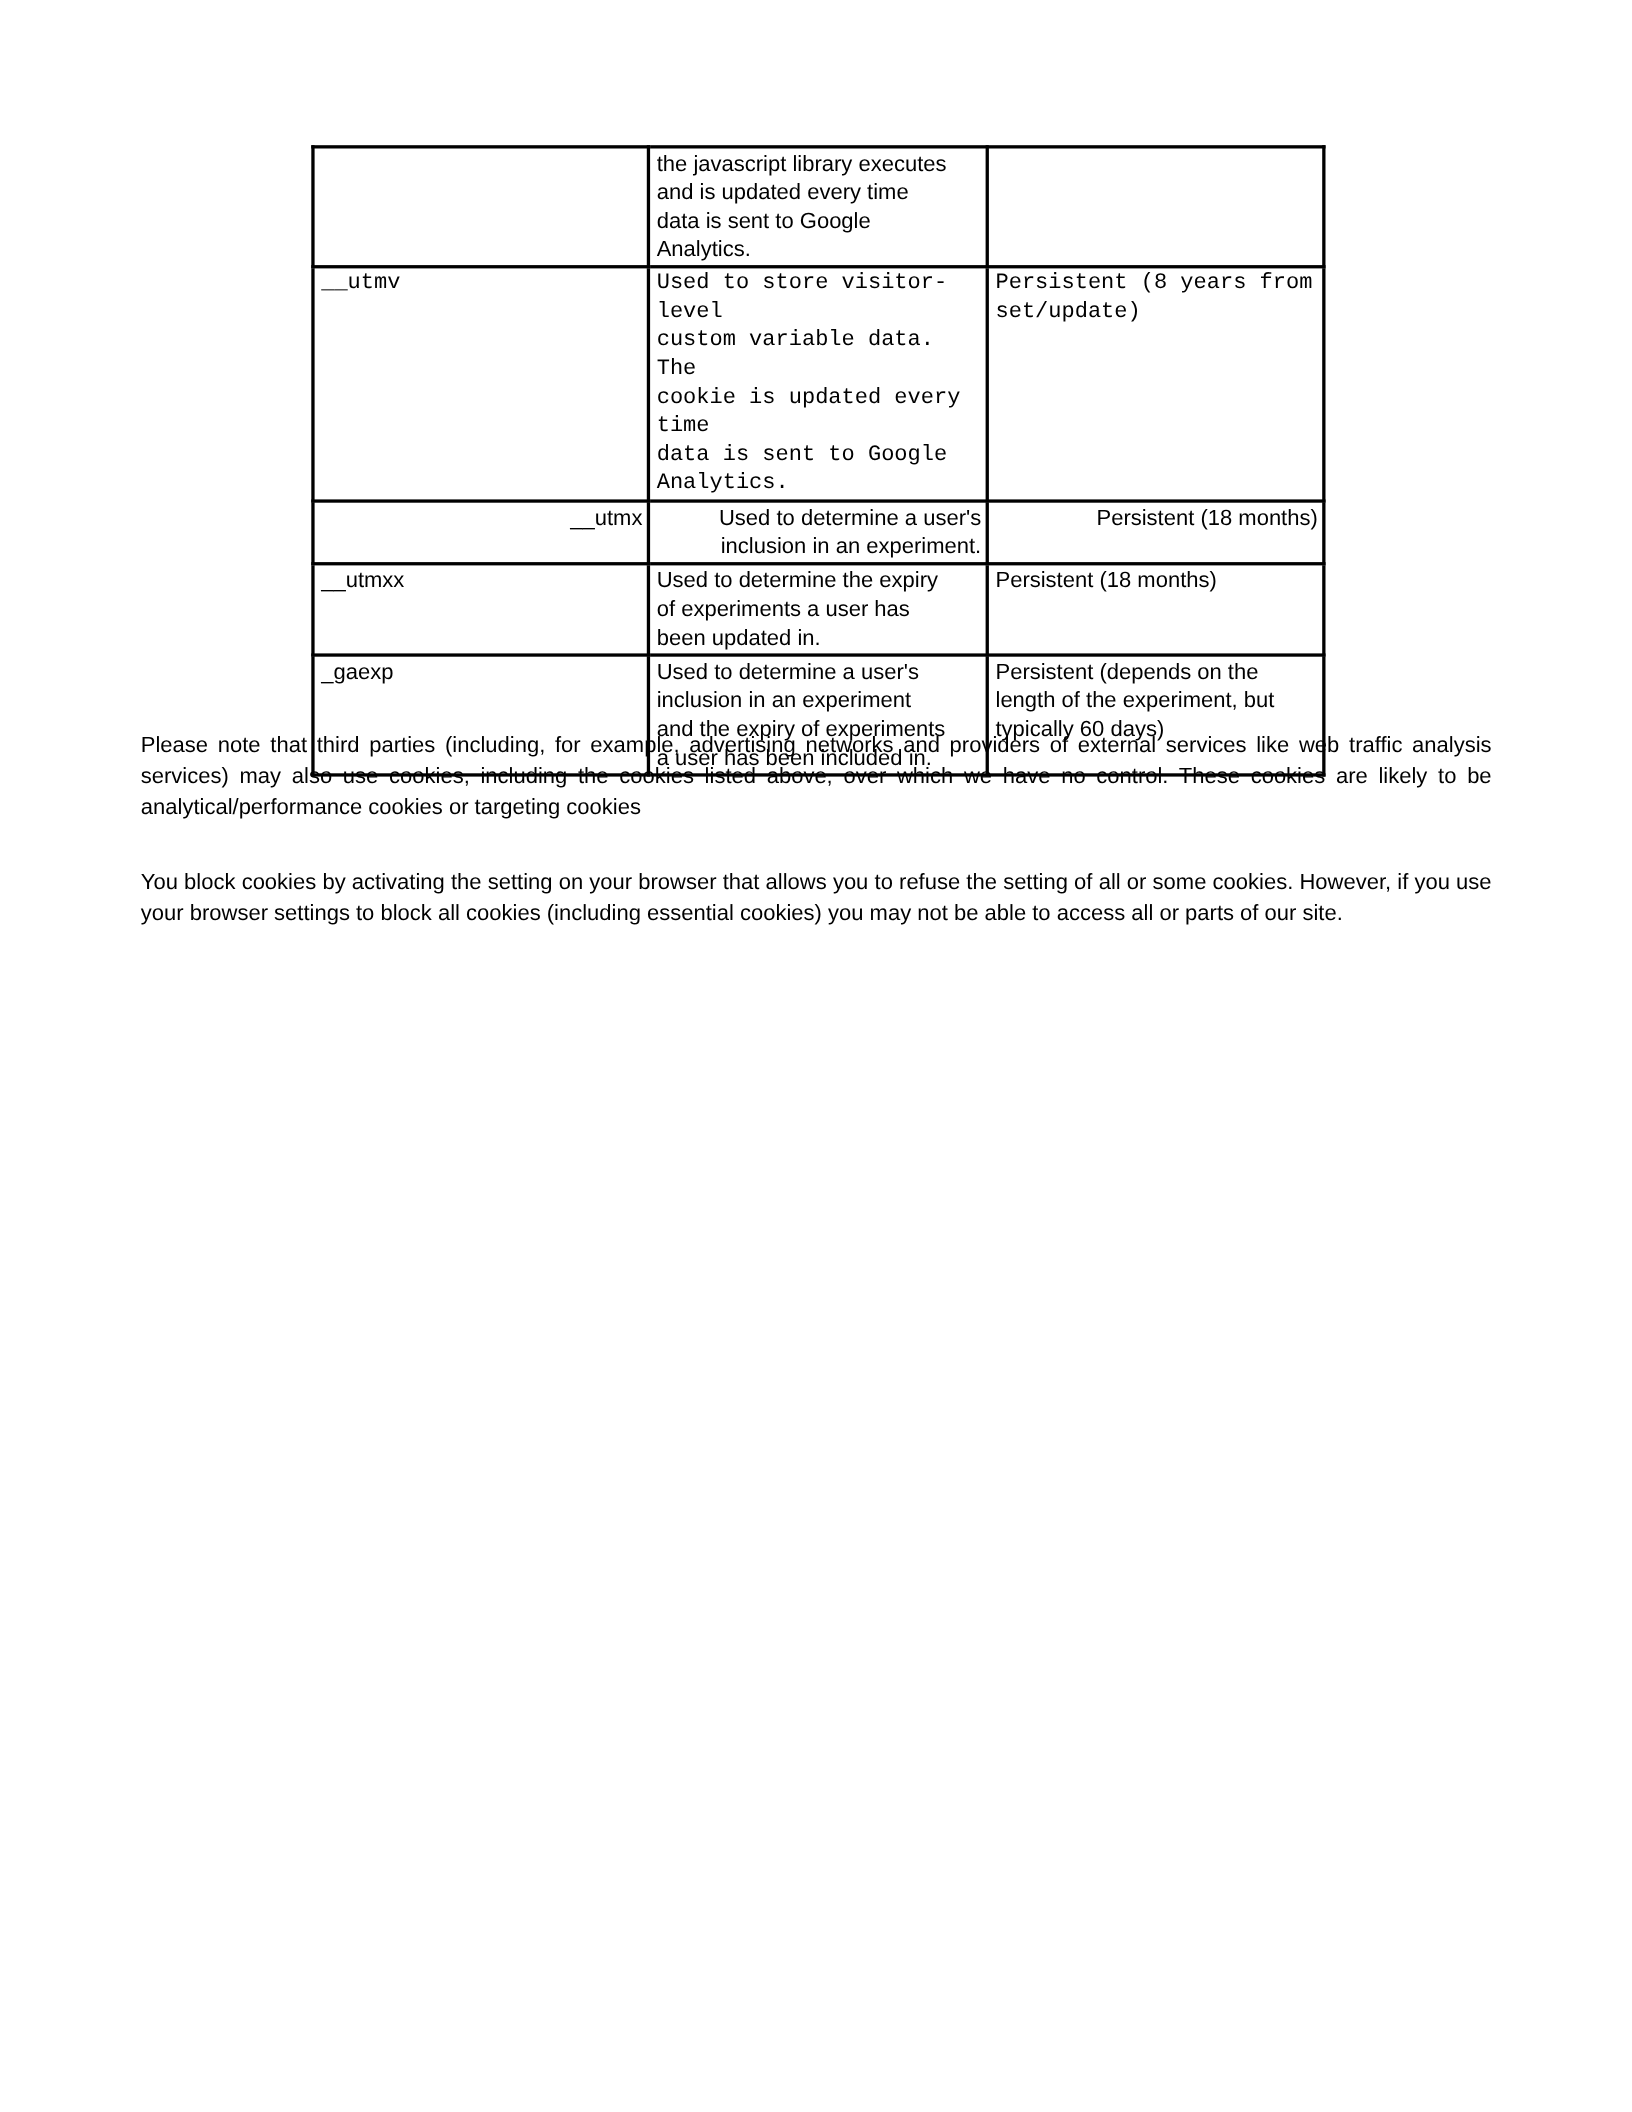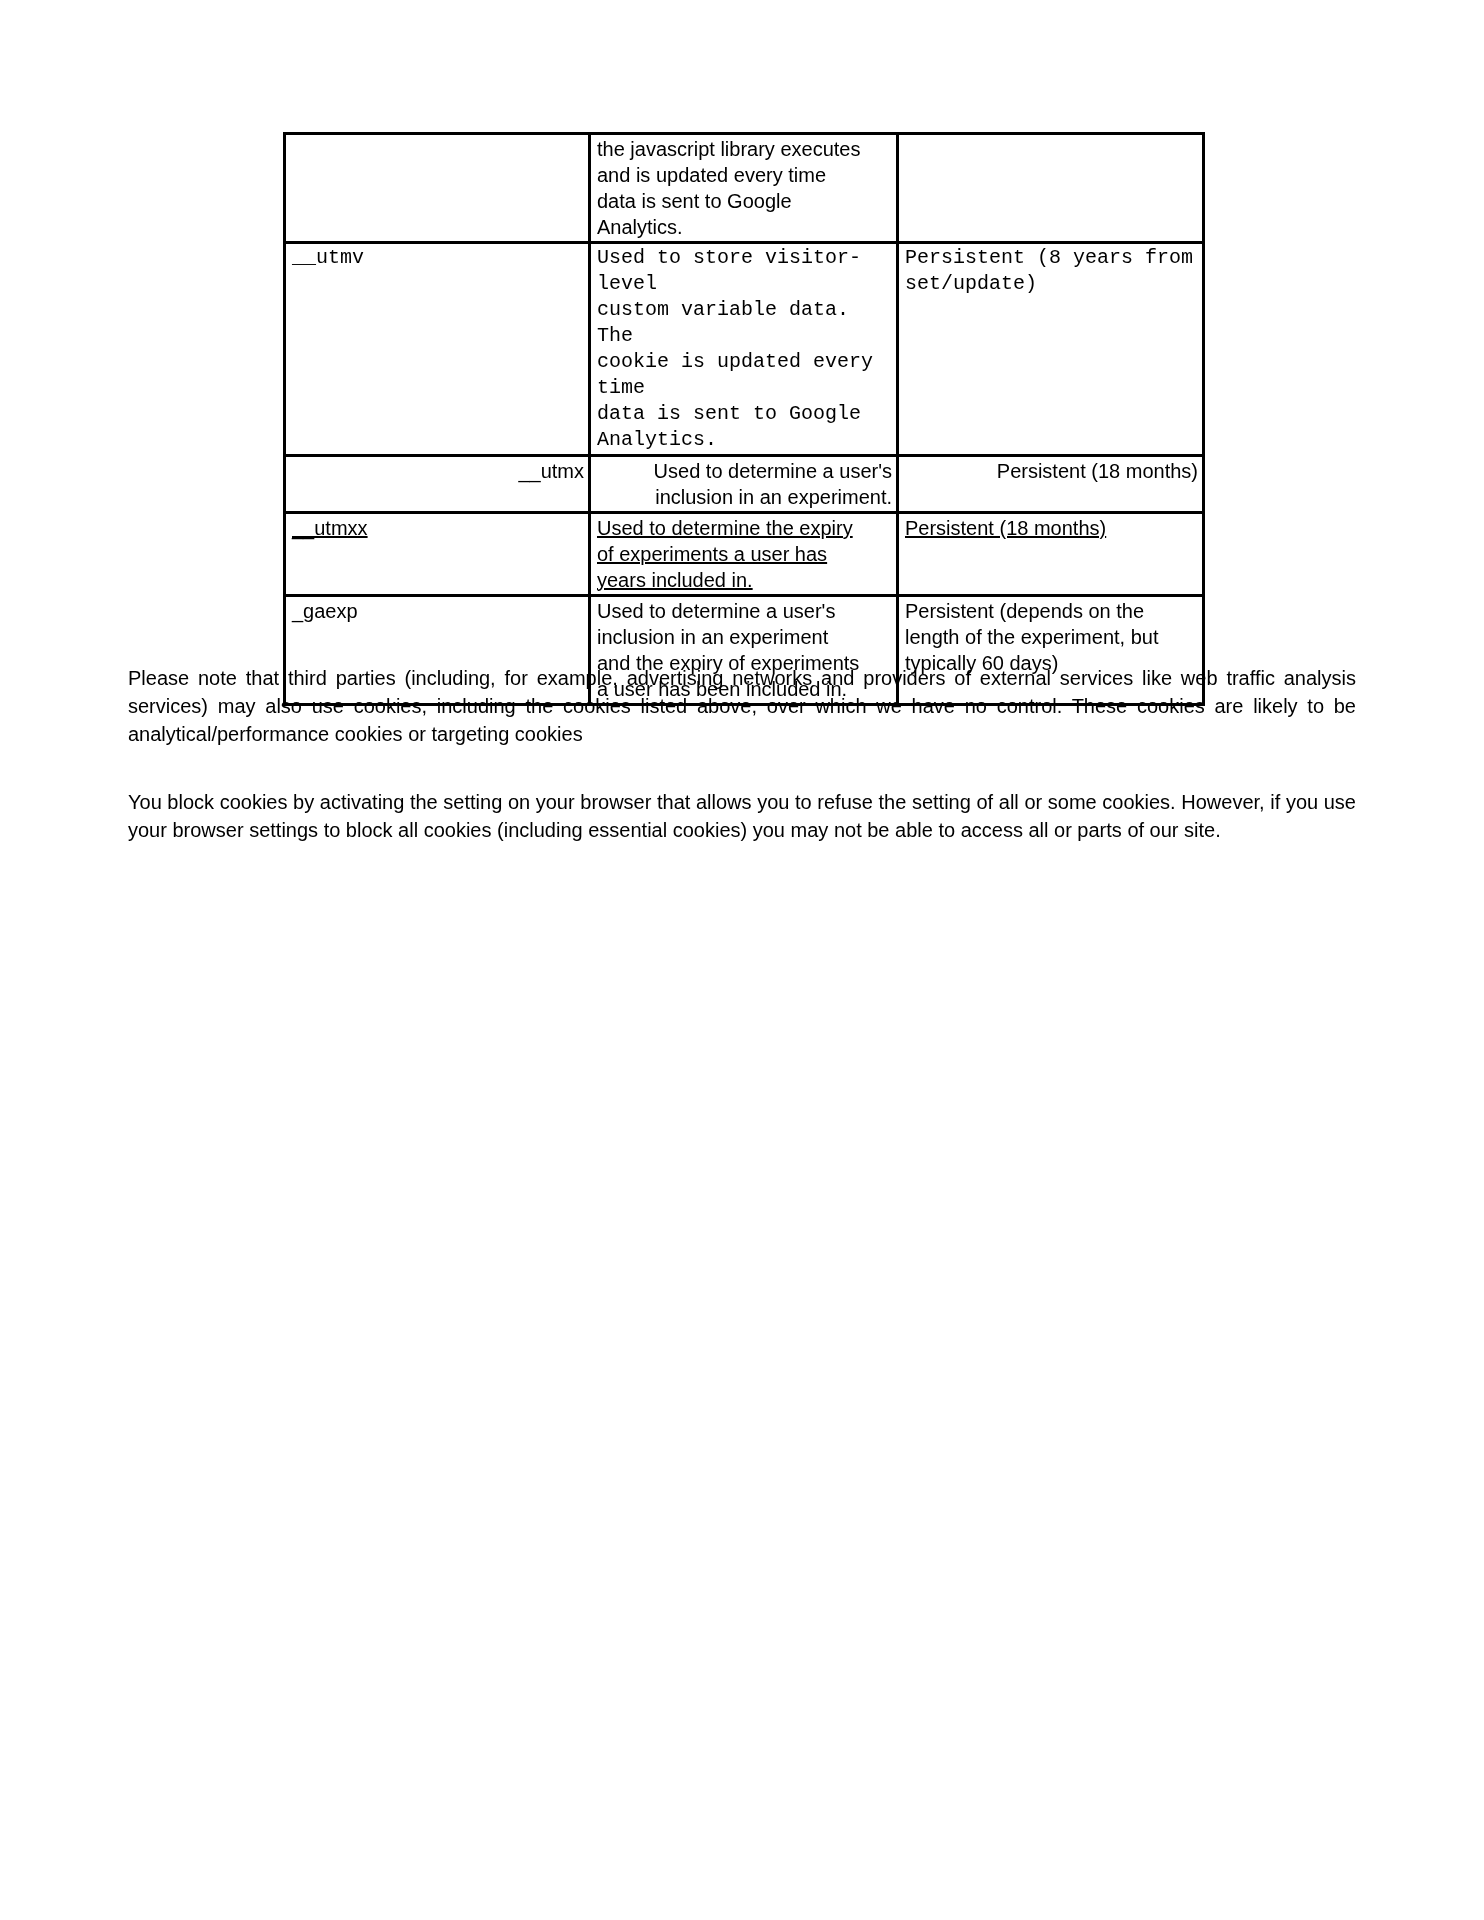--- a/index.html
+++ b/index.html
@@ -34,21 +34,21 @@
     vertical-align: top;
     padding: 1px 4px 1px 6px;
     font-size: 20px;
     line-height: 26px;
     white-space: pre-line;
     overflow: hidden;
   }
   tr.row-cont td { height: 103px; }
   tr.row-utmv td { height: 131px; font-family: Liberation Mono, monospace; }
   tr.row-utmx td { height: 50px; text-align: right; }
-  tr.row-utmxx td { height: 78px; text-decoration: underline; }
+  tr.row-utmxx td { height: 78px; }
   tr.row-gaexp td { height: 100px; }
   .para {
     position: absolute;
     left: 128px;
     width: 1228px;
     font-size: 20px;
     line-height: 28px;
     text-align: justify;
   }
   .para-1 { top: 664px; }
@@ -87,21 +87,21 @@
       <tr class="row-utmx">
         <td>__utmx</td>
         <td>Used to determine a user's
 inclusion in an experiment.</td>
         <td>Persistent (18 months)</td>
       </tr>
       <tr class="row-utmxx">
         <td>__utmxx</td>
         <td>Used to determine the expiry
 of experiments a user has
-years included in.</td>
+been updated in.</td>
         <td>Persistent (18 months)</td>
       </tr>
       <tr class="row-gaexp">
         <td>_gaexp</td>
         <td>Used to determine a user's
 inclusion in an experiment
 and the expiry of experiments
 a user has been included in.</td>
         <td>Persistent (depends on the
 length of the experiment, but

